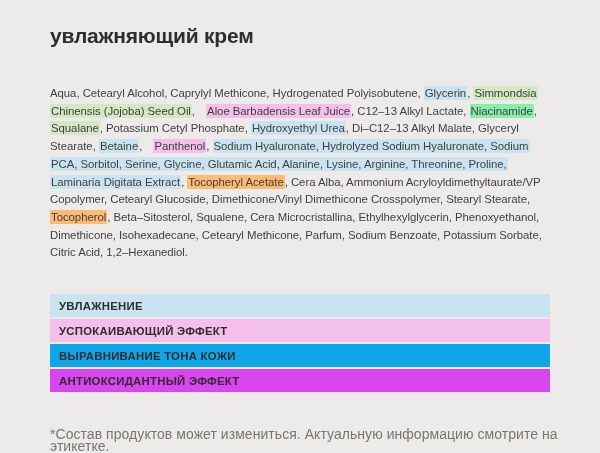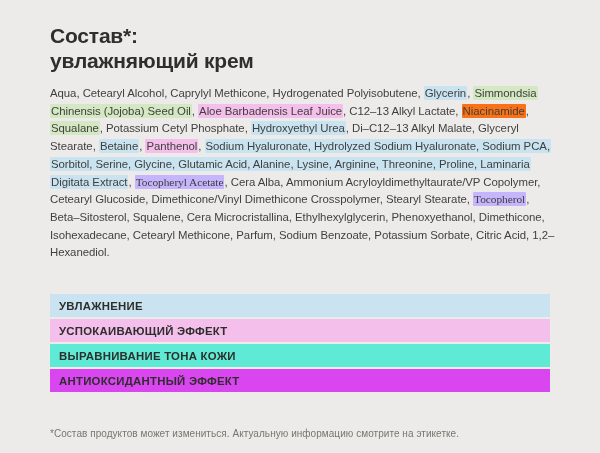--- a/index.html
+++ b/index.html
@@ -45,24 +45,24 @@
     text-align: left;
     letter-spacing: -0.05px;
   }
   .ingredients .hl {
     padding: 1px 1px;
     border-radius: 1px;
     box-decoration-break: clone;
     -webkit-box-decoration-break: clone;
   }
   .hl-moist { background: #c9e4f0; }
-  .hl-sooth { background: #f4bfea; }
+  .hl-sooth { background: #f4bfea; margin-left: 8px; }
   .hl-barrier { background: #d4e9c3; }
-  .hl-tone { background: #f97316; }
-  .hl-antiox { background: #c4b5fd; font-family: Liberation Serif, serif; }
+  .hl-tone { background: #86efac; }
+  .hl-antiox { background: #fdba74; }
 
   .legend {
     position: absolute;
     left: 50px;
     top: 294px;
     width: 500px;
   }
   .legend-bar {
     height: 23px;
     margin-bottom: 2px;
@@ -81,46 +81,45 @@
   .bar-moist { background: #c9e4f0; }
   .bar-sooth { background: #f4bfea; }
   .bar-barrier { background: #d4e9c3; }
   .bar-tone { background: #f6b9b6; }
   .bar-antiox { background: #fae7ba; }
 
   .footnote {
     position: absolute;
     left: 50px;
     top: 428px;
-    font-size: 10px;
+    font-size: 14px;
     line-height: 12px;
     color: #78766f;
     letter-spacing: 0.05px;
   }
 </style>
 </head>
 <body>
 
 <div class="page">
 
   <div class="title-block">
-    <div class="title-line">Состав*:</div>
     <div class="title-line">увлажняющий крем</div>
   </div>
 
   <div class="ingredients"><span>Aqua, Cetearyl Alcohol, Caprylyl Methicone, Hydrogenated Polyisobutene, </span><span class="hl hl-moist">Glycerin</span><span>, </span><span class="hl hl-barrier">Simmondsia Chinensis (Jojoba) Seed Oil</span><span>, </span><span class="hl hl-sooth">Aloe Barbadensis Leaf Juice</span><span>, C12–13 Alkyl Lactate, </span><span class="hl hl-tone">Niacinamide</span><span>, </span><span class="hl hl-barrier">Squalane</span><span>, Potassium Cetyl Phosphate, </span><span class="hl hl-moist">Hydroxyethyl Urea</span><span>, Di–C12–13 Alkyl Malate, Glyceryl Stearate, </span><span class="hl hl-moist">Betaine</span><span>, </span><span class="hl hl-sooth">Panthenol</span><span>, </span><span class="hl hl-moist">Sodium Hyaluronate, Hydrolyzed Sodium Hyaluronate, Sodium PCA, Sorbitol, Serine, Glycine, Glutamic Acid, Alanine, Lysine, Arginine, Threonine, Proline, Laminaria Digitata Extract</span><span>, </span><span class="hl hl-antiox">Tocopheryl Acetate</span><span>, Cera Alba, Ammonium Acryloyldimethyltaurate/VP Copolymer, Cetearyl Glucoside, Dimethicone/Vinyl Dimethicone Crosspolymer, Stearyl Stearate, </span><span class="hl hl-antiox">Tocopherol</span><span>, Beta–Sitosterol, Squalene, Cera Microcristallina, Ethylhexylglycerin, Phenoxyethanol, Dimethicone, Isohexadecane, Cetearyl Methicone, Parfum, Sodium Benzoate, Potassium Sorbate, Citric Acid, 1,2–Hexanediol.</span></div>
 
   <div class="legend">
       <div class="legend-bar bar-moist" style="background: rgb(201, 228, 240);">
         <span class="legend-label">УВЛАЖНЕНИЕ</span>
       </div>
       <div class="legend-bar bar-sooth" style="background: rgb(244, 191, 234);">
         <span class="legend-label">УСПОКАИВАЮЩИЙ ЭФФЕКТ</span>
       </div>
-      <div class="legend-bar bar-tone" style="background: #5eead4;">
+      <div class="legend-bar bar-tone" style="background: #0ea5e9;">
         <span class="legend-label">ВЫРАВНИВАНИЕ ТОНА КОЖИ</span>
       </div>
       <div class="legend-bar bar-antiox" style="background: #d946ef;">
         <span class="legend-label">АНТИОКСИДАНТНЫЙ ЭФФЕКТ</span>
       </div>
     </div>
 
   <div class="footnote">*Состав продуктов может измениться. Актуальную информацию смотрите на этикетке.</div>
 
 </div>

